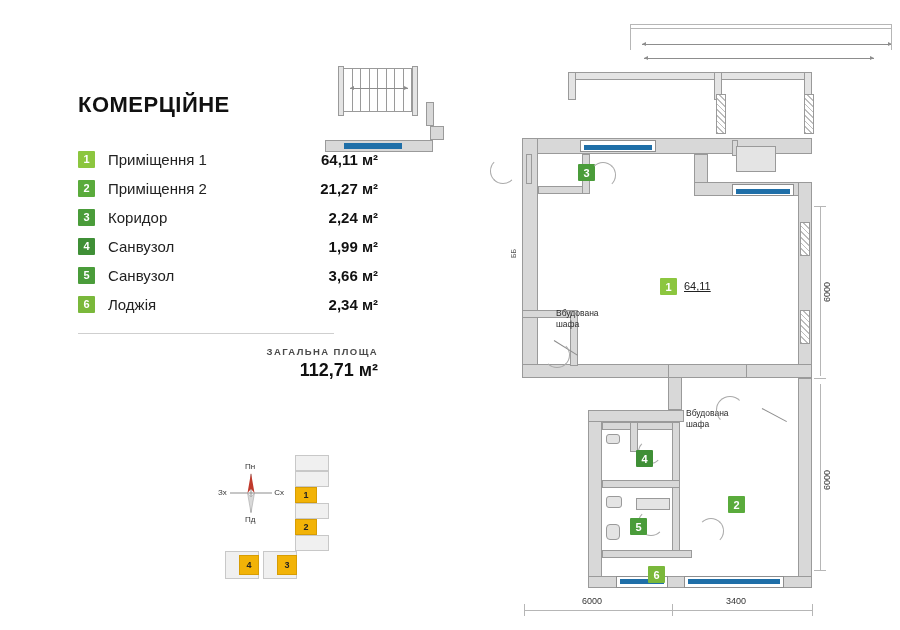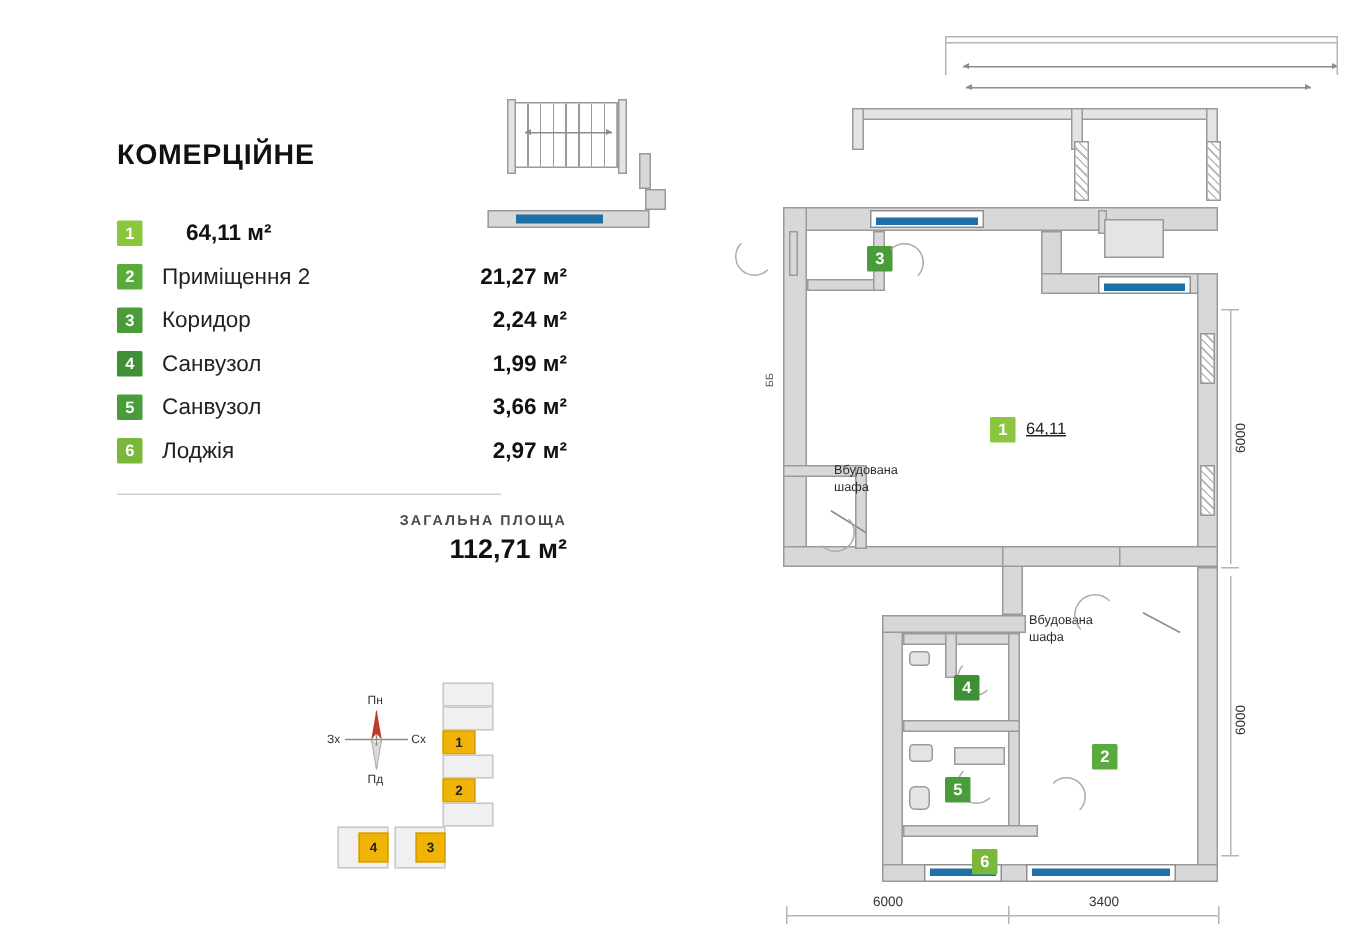--- a/index.html
+++ b/index.html
@@ -10,21 +10,21 @@
     font-family:"Liberation Sans", sans-serif;
     color:#1a1a1a;
     position:relative;
     overflow:hidden;
   }
   .root { position:absolute; inset:0; }
 
   
   .panel { position:absolute; left:78px; top:92px; width:300px; }
   .title {
-    font-size:19px; font-weight:bold; line-height:1.22;
+    font-size:22px; font-weight:bold; line-height:1.22;
     letter-spacing:0.5px; color:#111;
   }
   .title span { display:block; }
 
   .rooms { margin-top:26px; }
   .room-row {
     display:flex; align-items:center;
     height:29px;
   }
   .badge {
@@ -141,20 +141,21 @@
 <div class="root">
 
   <div class="panel">
     <div class="title">
       <span>КОМЕРЦІЙНЕ</span>
     </div>
 
     <div class="rooms">
       <div class="room-row">
         <div class="badge" style="background:#8cc63f">1</div>
+        <div class="room-name">Приміщення 1</div>
         <div class="room-area">64,11 м²</div>
       </div>
       <div class="room-row">
         <div class="badge" style="background:#5aab3c">2</div>
         <div class="room-name">Приміщення 2</div>
         <div class="room-area">21,27 м²</div>
       </div>
       <div class="room-row">
         <div class="badge" style="background:#4a9c3a">3</div>
         <div class="room-name">Коридор</div>
@@ -166,21 +167,21 @@
         <div class="room-area">1,99 м²</div>
       </div>
       <div class="room-row">
         <div class="badge" style="background:#4a9c3a">5</div>
         <div class="room-name">Санвузол</div>
         <div class="room-area">3,66 м²</div>
       </div>
       <div class="room-row">
         <div class="badge" style="background:#7ab83b">6</div>
         <div class="room-name">Лоджія</div>
-        <div class="room-area">2,97 м²</div>
+        <div class="room-area">2,34 м²</div>
       </div>
     </div>
 
     <div class="divider"></div>
 
     <div class="total">
       <div class="total-label">ЗАГАЛЬНА ПЛОЩА</div>
       <div class="total-value">112,71 м²</div>
     </div>
   </div>

